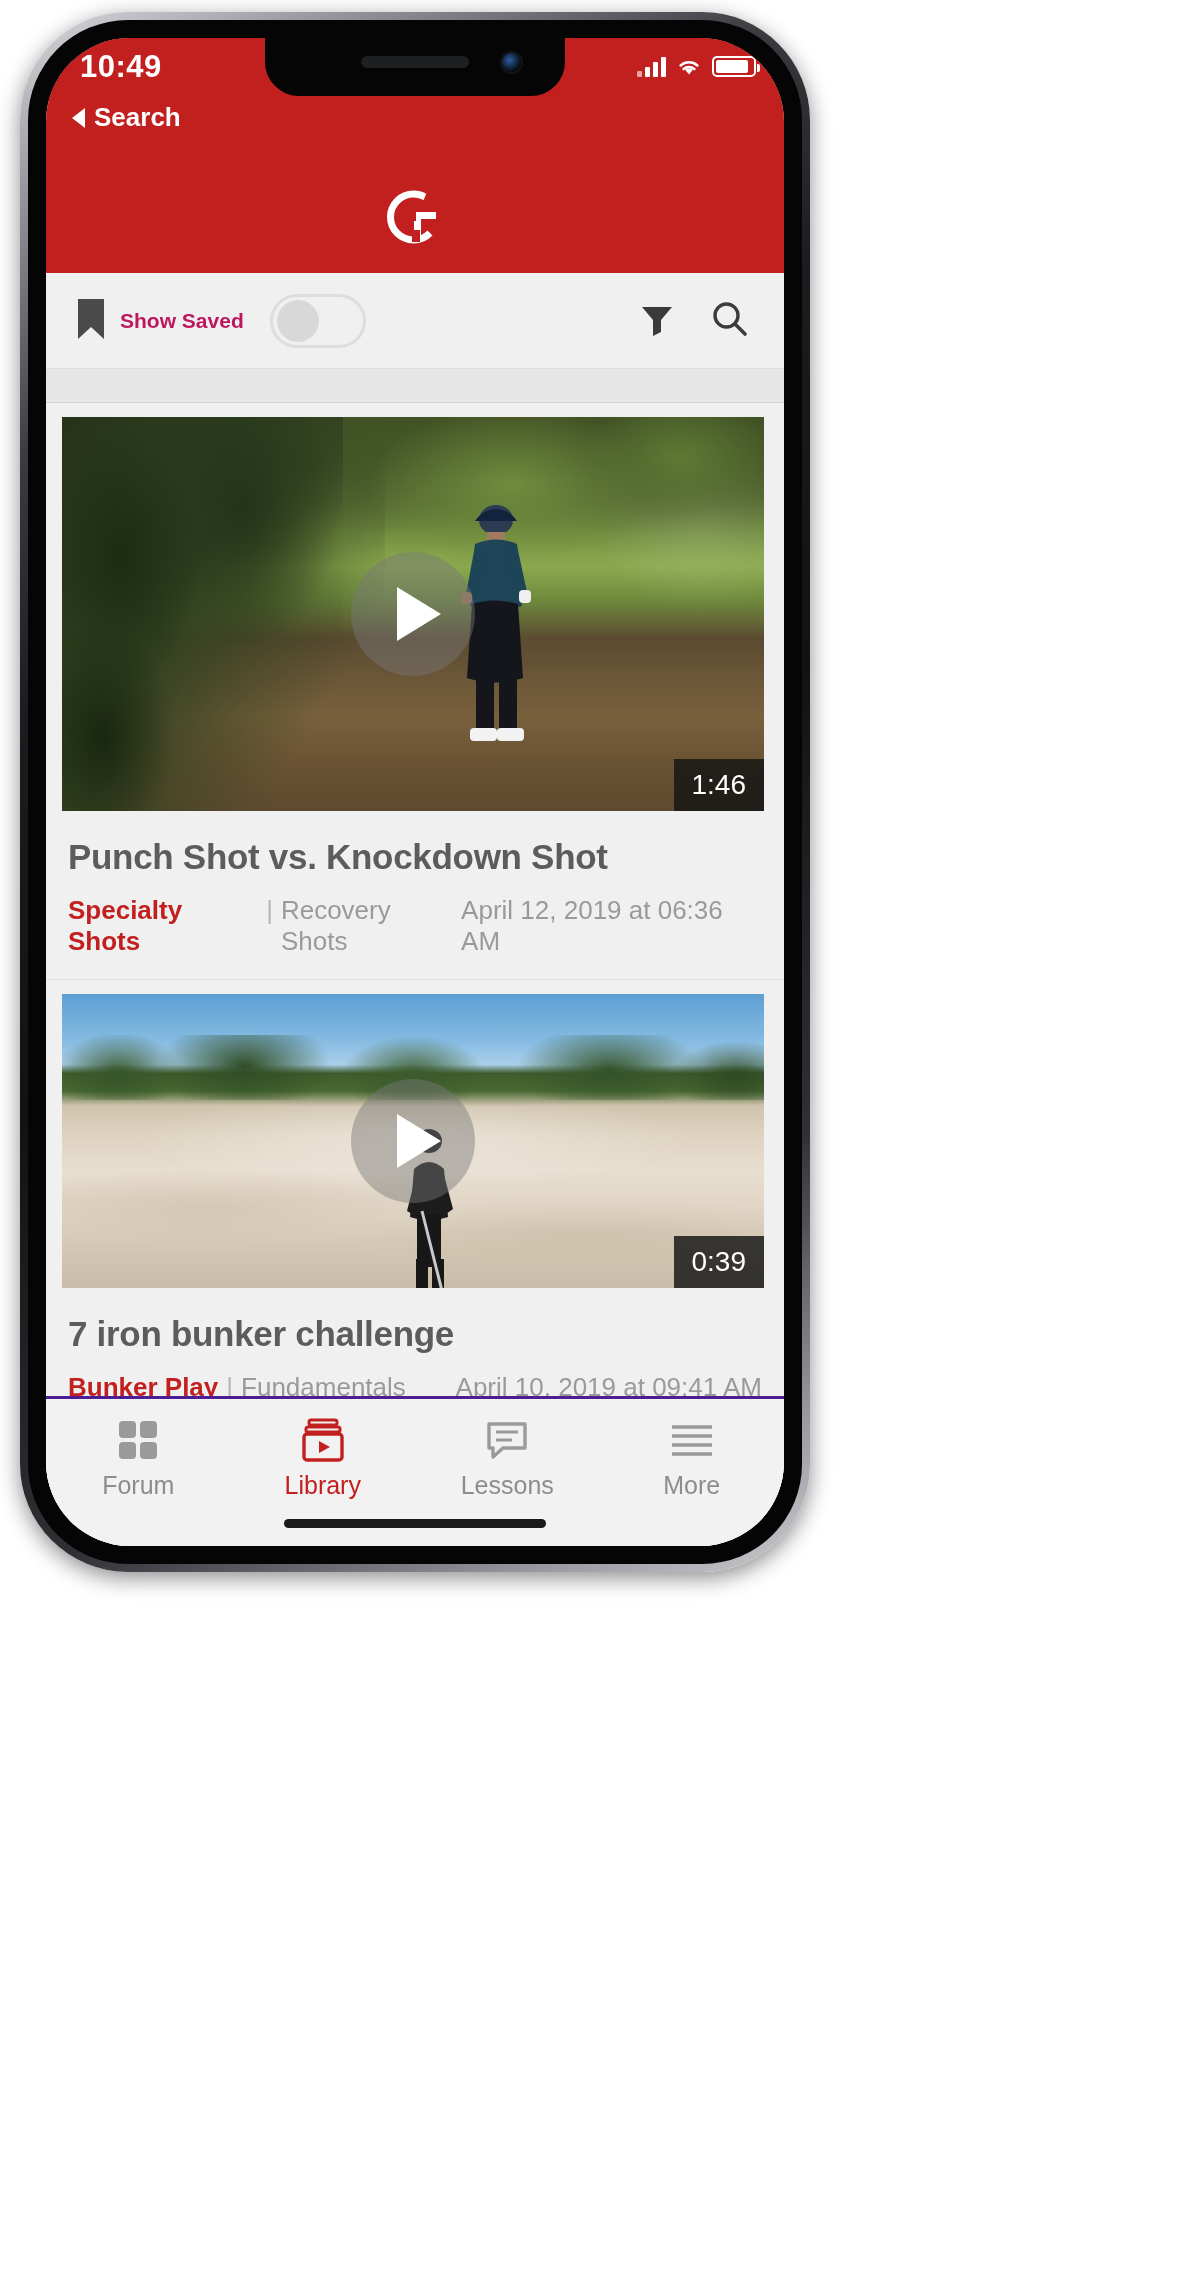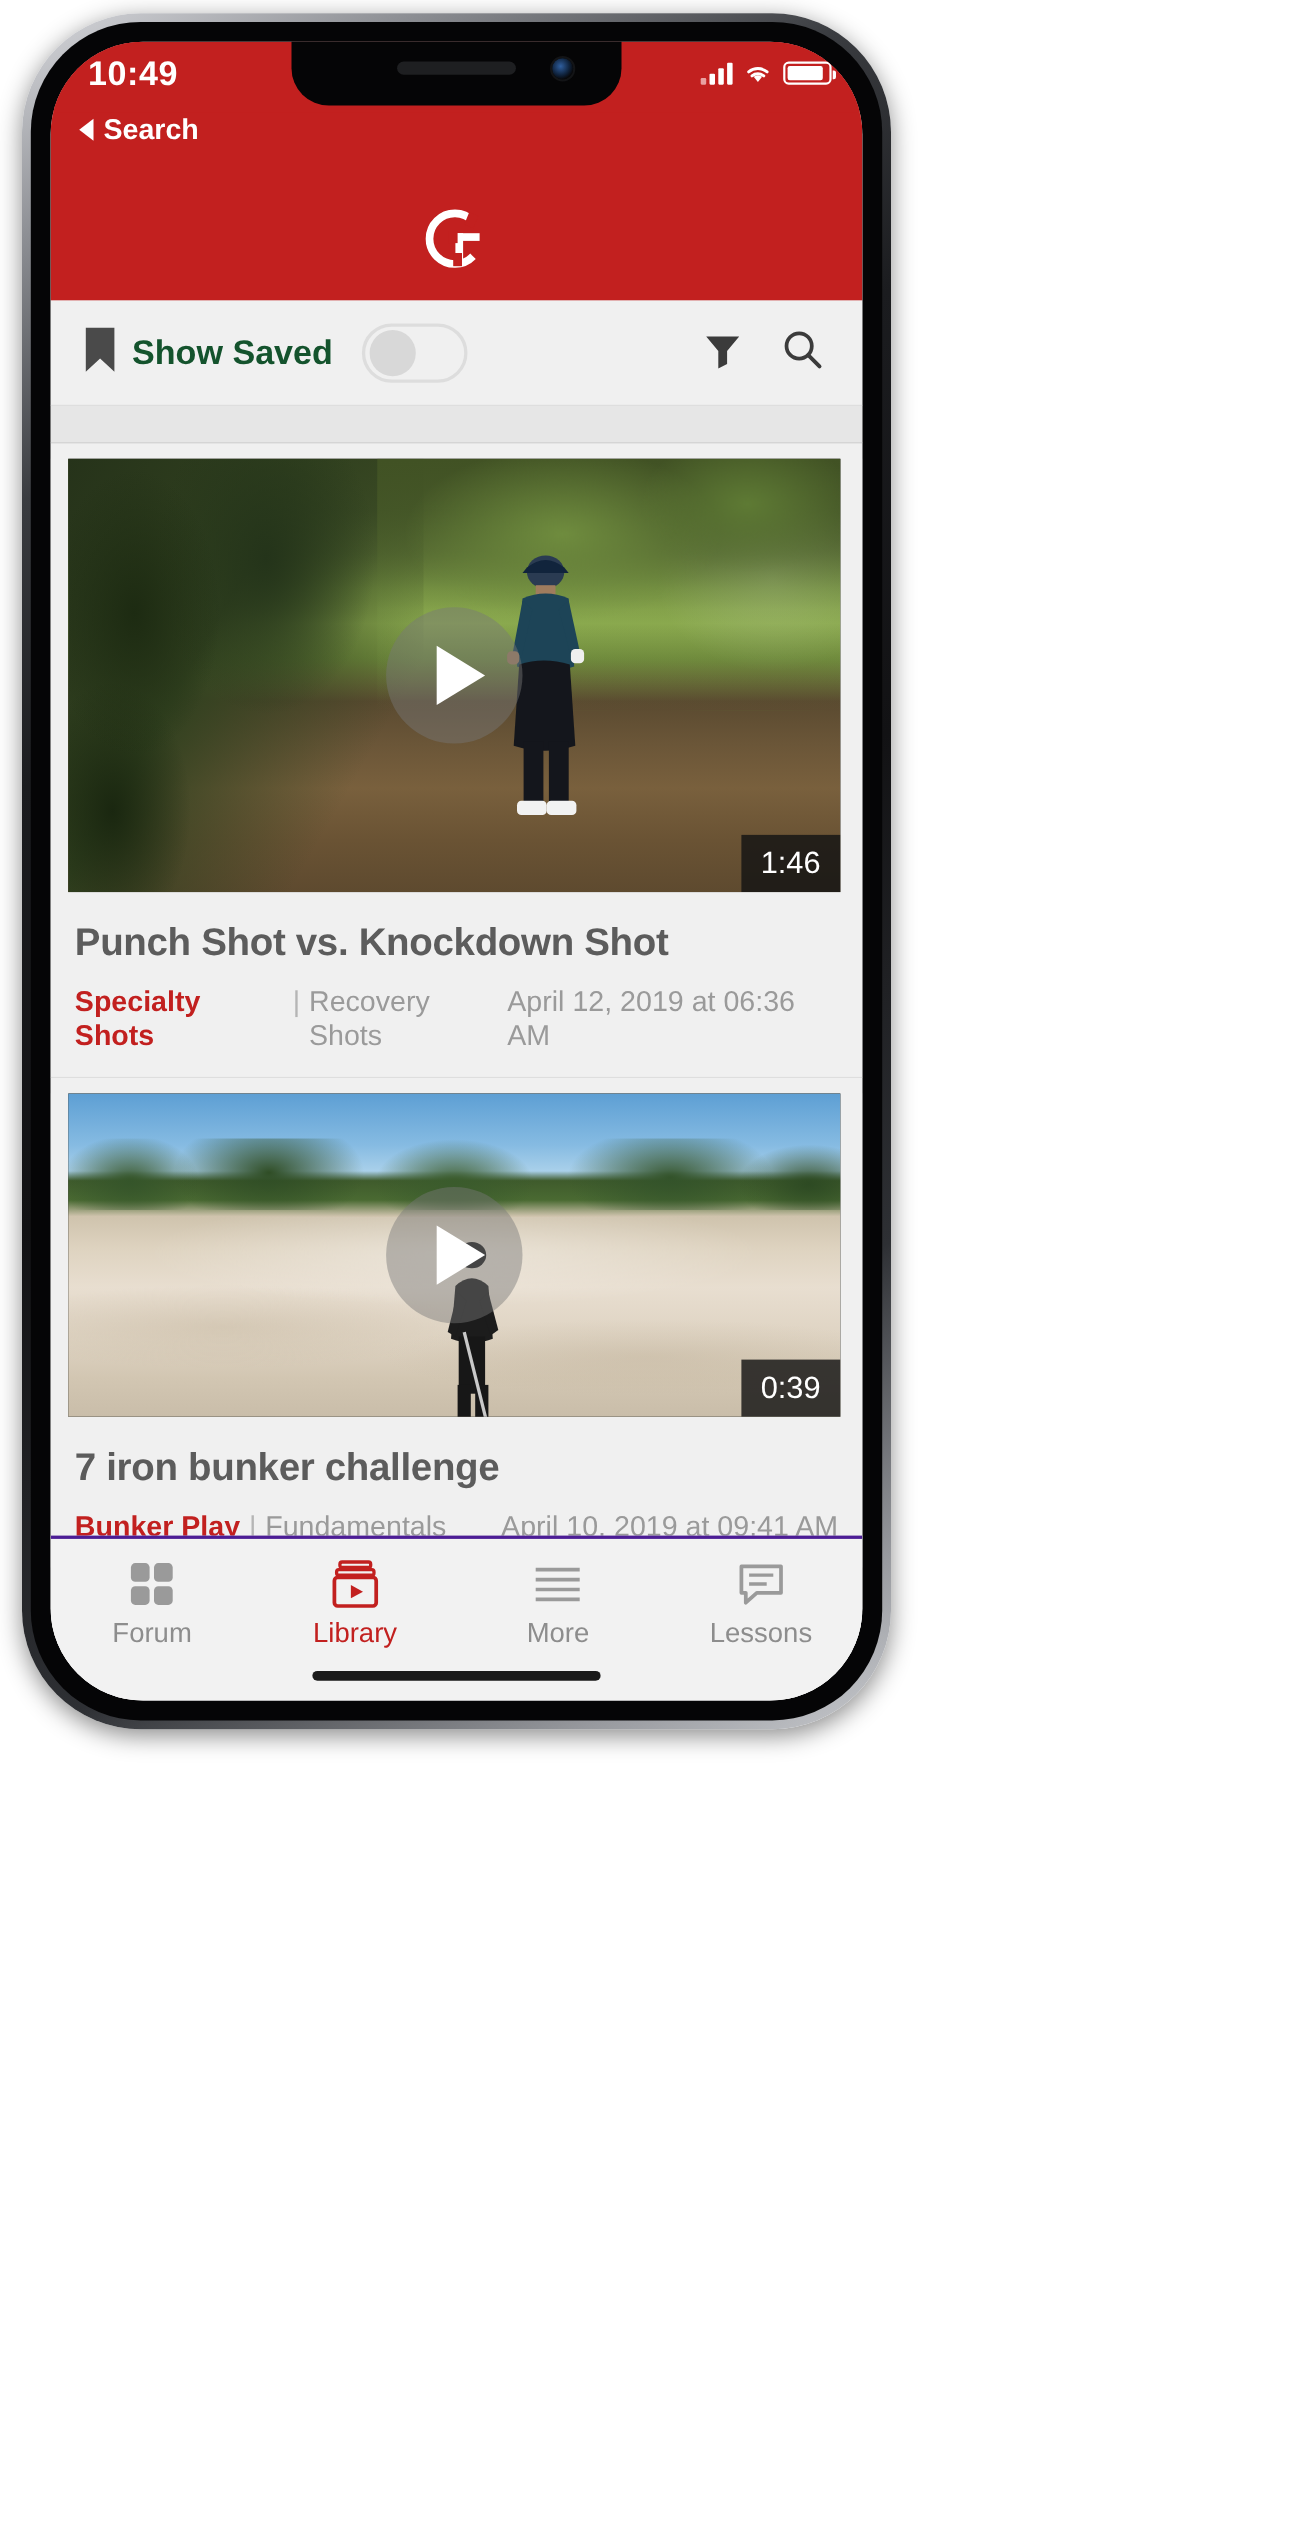--- a/index.html
+++ b/index.html
@@ -129,21 +129,21 @@
   }
 
   
   .toolbar {
     position: absolute; left: 0; right: 0; top: 235px;
     height: 96px; background: #f0f0f0;
     border-bottom: 1px solid #dcdcdc;
     display: flex; align-items: center; z-index: 15;
   }
   .bookmark-icon { margin-left: 30px; margin-right: 14px; }
-  .toolbar-label { font-size: 31px; color: #14532d; font-weight: 600; }
+  .toolbar-label { font-size: 21px; color: #be185d; font-weight: 600; }
   .switch {
     margin-left: 26px;
     width: 96px; height: 54px;
     border-radius: 27px;
     background: #f0f0f0;
     border: 3px solid #dddddd;
     position: relative;
   }
   .switch .knob {
     position: absolute; left: 4px; top: 3px;
@@ -464,40 +464,40 @@
                 <rect x="4" y="16" width="38" height="26" rx="3" fill="none" stroke="#c2201f" stroke-width="3.4"></rect>
                 <path d="M19 23 l11 6 l-11 6 Z" fill="#c2201f"></path>
               </svg>
             </span>
             <span class="tab-label">Library</span>
           </div>
 
 
           <div class="tab">
             <span class="tab-ico">
+              <svg width="44" height="44" viewBox="0 0 44 44">
+                <path d="M4 6 h36 v24 h-22 l-10 9 v-9 h-4 Z" fill="none" stroke="#9a9a9a" stroke-width="3.4" stroke-linejoin="round"></path>
+                <line x1="11" y1="14" x2="33" y2="14" stroke="#9a9a9a" stroke-width="3"></line>
+                <line x1="11" y1="22" x2="27" y2="22" stroke="#9a9a9a" stroke-width="3"></line>
+              </svg>
+            </span>
+            <span class="tab-label">Lessons</span>
+          </div>
+
+          <div class="tab">
+            <span class="tab-ico">
               <svg width="48" height="44" viewBox="0 0 48 44">
                 <line x1="4" y1="9" x2="44" y2="9" stroke="#9a9a9a" stroke-width="3.4"></line>
                 <line x1="4" y1="18" x2="44" y2="18" stroke="#9a9a9a" stroke-width="3.4"></line>
                 <line x1="4" y1="27" x2="44" y2="27" stroke="#9a9a9a" stroke-width="3.4"></line>
                 <line x1="4" y1="36" x2="44" y2="36" stroke="#9a9a9a" stroke-width="3.4"></line>
               </svg>
             </span>
             <span class="tab-label">More</span>
           </div>
-
-          <div class="tab">
-            <span class="tab-ico">
-              <svg width="44" height="44" viewBox="0 0 44 44">
-                <path d="M4 6 h36 v24 h-22 l-10 9 v-9 h-4 Z" fill="none" stroke="#9a9a9a" stroke-width="3.4" stroke-linejoin="round"></path>
-                <line x1="11" y1="14" x2="33" y2="14" stroke="#9a9a9a" stroke-width="3"></line>
-                <line x1="11" y1="22" x2="27" y2="22" stroke="#9a9a9a" stroke-width="3"></line>
-              </svg>
-            </span>
-            <span class="tab-label">Lessons</span>
-          </div>
         </div>
 
         <div class="home-indicator"></div>
 
       </div>
     </div>
   </div>
 </div>
 
 </body></html>

